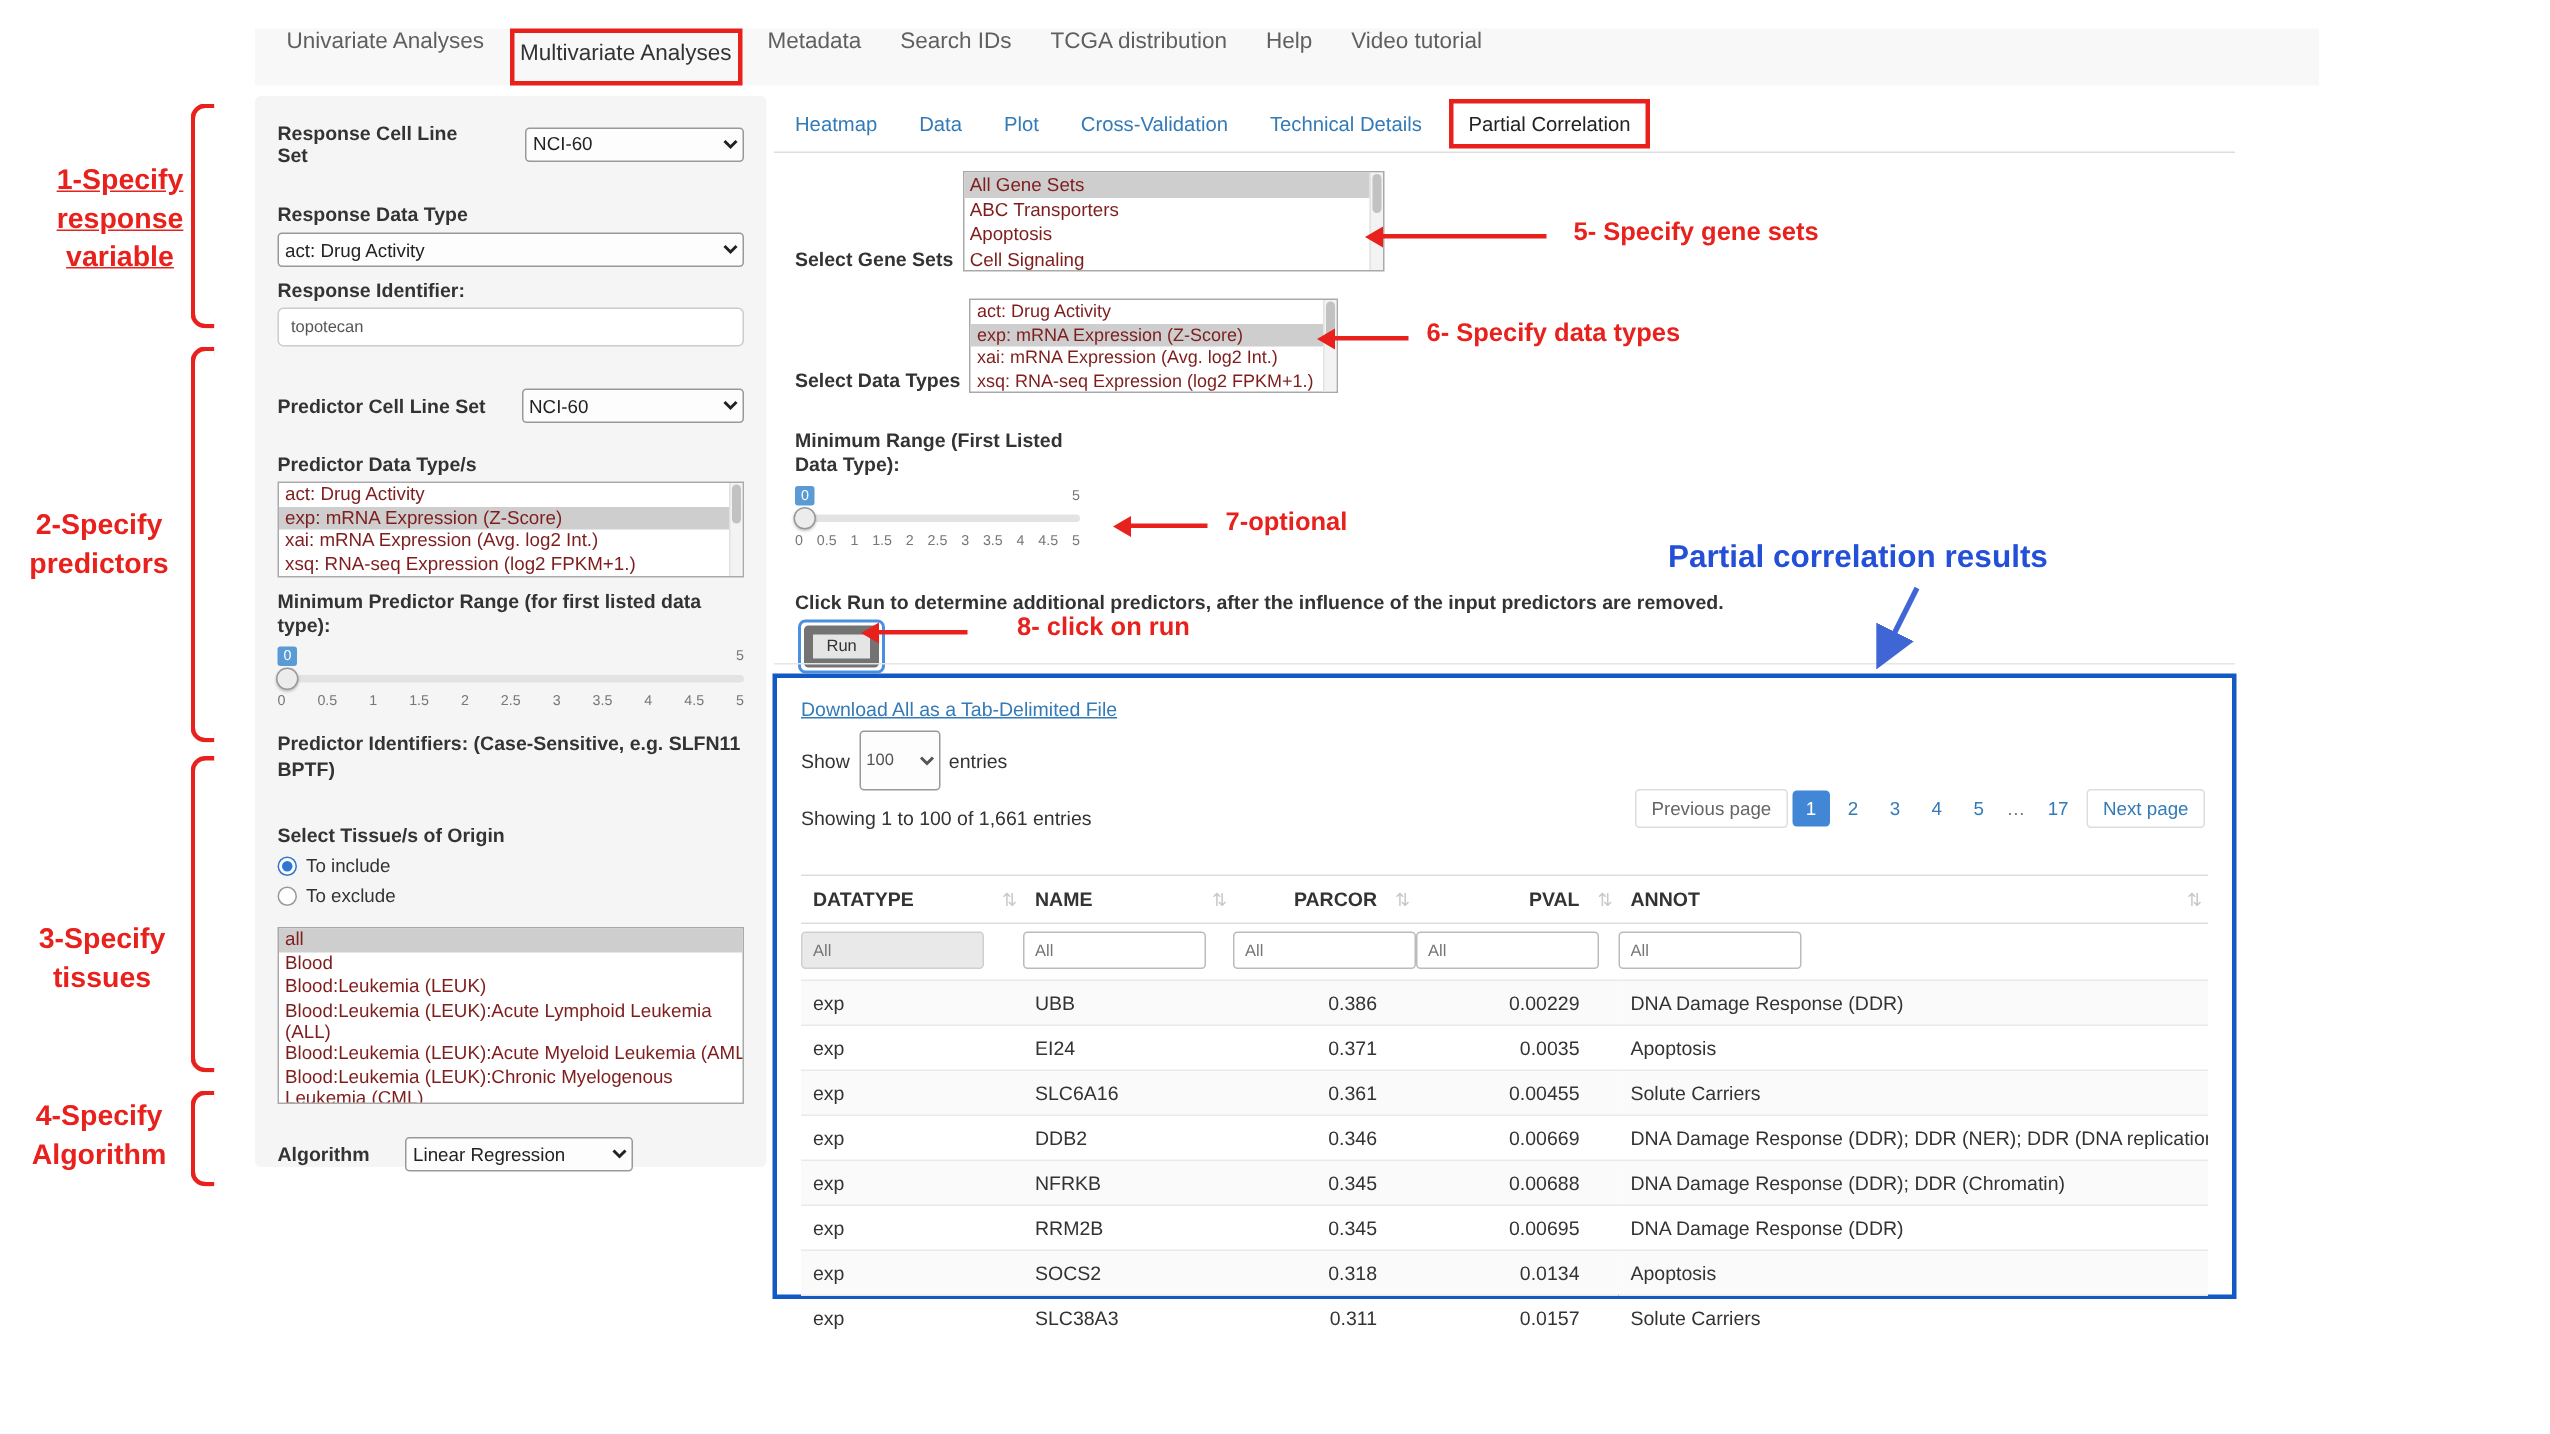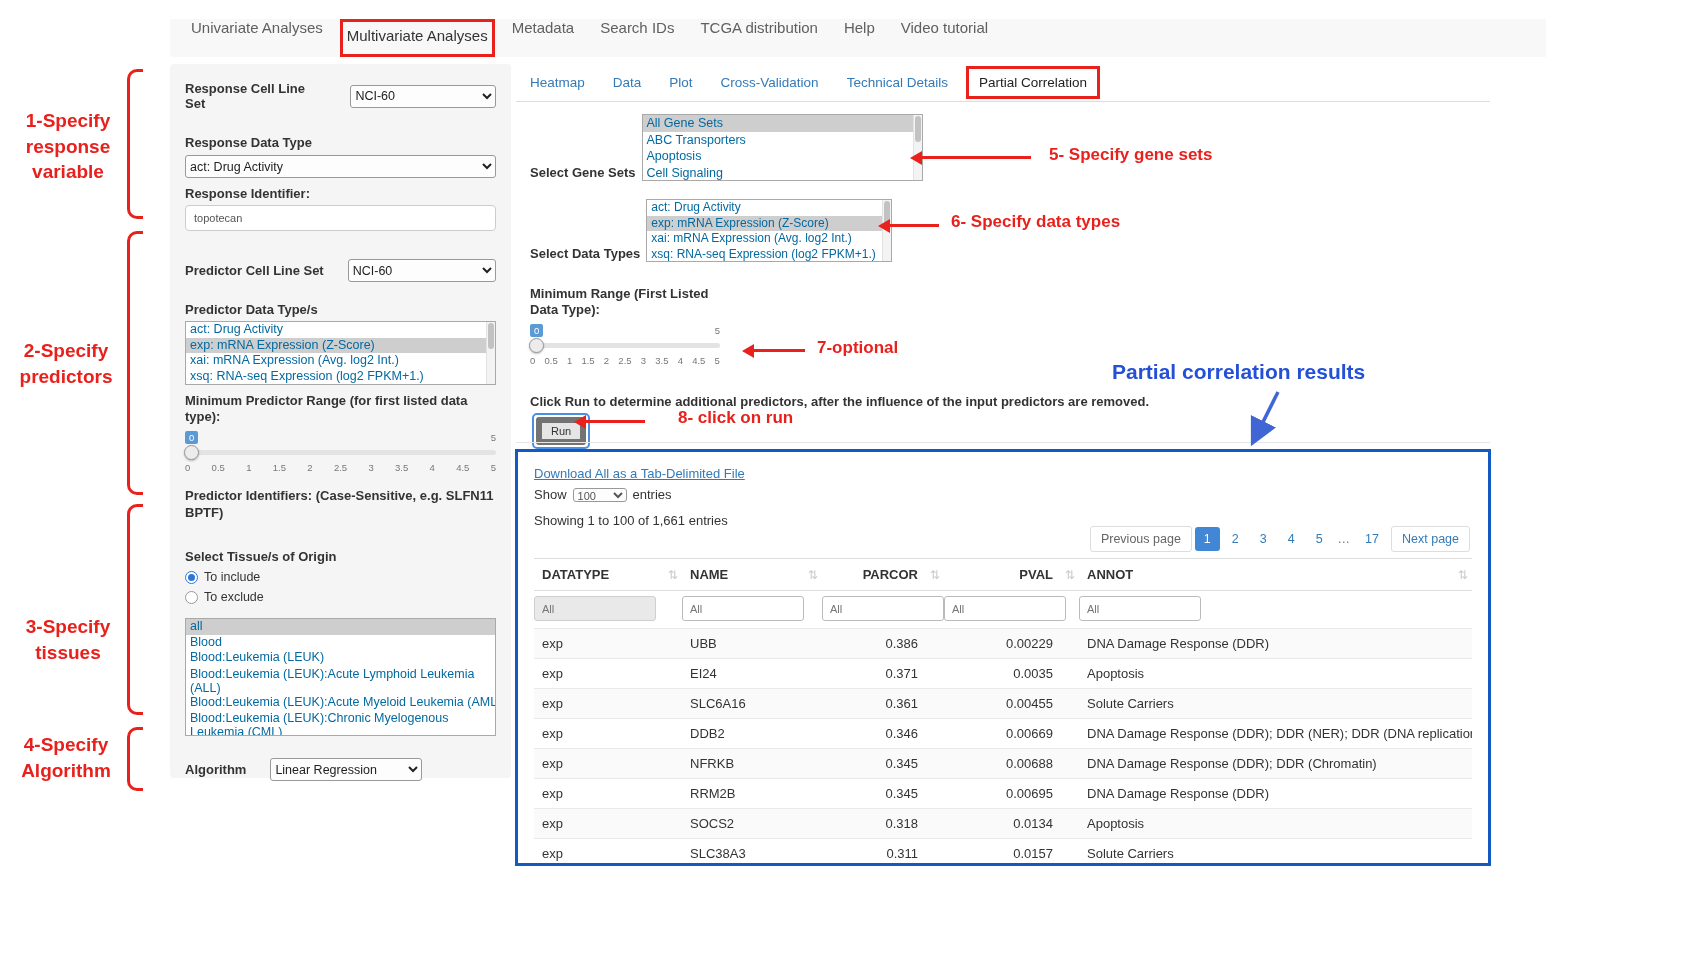--- a/index.html
+++ b/index.html
@@ -13,21 +13,21 @@
 
   
   .sidebar { position:absolute; left:170px; top:64px; width:341px; height:714px; background:#f5f5f5; border-radius:4px; padding:17px 15px; }
   .form-label { font-weight:bold; font-size:13px; color:#333; }
   .inline-row { display:flex; align-items:center; gap:24px; }
   select { font-size:12.5px; height:23px; border:1px solid #999; border-radius:3px; background:#fdfdfd; color:#222; font-family:inherit; }
   .sel-wide { width:100%; margin-top:5px; }
   .sel-mid { width:148px; }
   .text-input { width:100%; height:26px; border:1px solid #ccc; border-radius:4px; font-size:11px; color:#555; padding:0 8px; background:#fff; font-family:inherit; margin-top:4px; }
   .listbox { position:relative; background:#fff; border:1px solid #a9a9a9; overflow:hidden; margin-top:4px; }
-  .opt { font-size:12.5px; padding:0 4px; line-height:15.5px; white-space:nowrap; color:#0369a1; }
+  .opt { font-size:12.5px; padding:0 4px; line-height:15.5px; white-space:nowrap; color:#7f1d1d; }
   .opt.selected { background:#cecece; }
   .opt.wrap { white-space:normal; line-height:14px; padding-top:1px; }
   .sb { position:absolute; right:0; top:0; bottom:0; width:9px; background:#f3f3f3; border-left:1px solid #e2e2e2; }
   .sb .thumb { position:absolute; top:1px; left:1px; right:1px; height:26px; background:#c2c2c2; border-radius:4px; }
 
   .slider { position:relative; height:50px; margin-top:6px; }
   .slider .chip { position:absolute; left:0; top:0; background:#5b9bd5; color:#fff; font-size:9.5px; line-height:13px; padding:0 4px; border-radius:2px; }
   .slider .maxlab { position:absolute; right:0; top:1px; font-size:9.5px; color:#777; }
   .slider .track { position:absolute; left:0; right:0; top:19px; height:5px; background:#e3e3e3; border-radius:3px; }
   .slider .handle { position:absolute; left:-1px; top:-5px; width:15px; height:15px; background:#ececec; border:1px solid #999; border-radius:50%; box-shadow:0 1px 2px rgba(0,0,0,.25); }
@@ -55,21 +55,21 @@
 
   .run-text { position:absolute; left:14px; top:330px; font-weight:bold; font-size:13px; width:700px; }
   .run-wrap { position:absolute; left:16px; top:349px; border:2px solid #4a90e2; border-radius:5px; padding:2px; }
   .run-btn { font-size:11px; padding:2px 9px; border:6px solid #737373; border-radius:3px; background:#e5e5e5; color:#333; font-family:inherit; }
   .main-hr { position:absolute; left:0; top:378px; width:974px; border:none; border-top:1px solid #e6e6e6; }
 
   
   .results { position:absolute; left:515px; top:449px; width:976px; height:417px; border:3px solid #1359c4; background:#fff; padding:12px 16px; }
   .dl-link { font-size:13px; color:#337ab7; }
   .show-row { margin-top:5px; display:flex; align-items:center; gap:6px; font-size:13px; }
-  .show-row select { width:54px; height:14px; font-size:11px; color:#555; }
+  .show-row select { width:54px; height:40px; font-size:11px; color:#555; }
   .showing { margin-top:11px; font-size:13px; }
   .pagination { position:absolute; right:18px; top:74px; display:flex; align-items:center; gap:3px; font-size:12.5px; }
   .pg-btn { padding:5px 10px; border:1px solid #ddd; border-radius:3px; color:#666; background:#fff; white-space:nowrap; }
   .pg-num { padding:5px 9px; color:#337ab7; }
   .pg-num.active { background:#4286d6; color:#fff; border-radius:3px; }
   .pg-ellipsis { color:#777; padding:5px 3px; }
   .pg-next { padding:5px 10px; border:1px solid #ddd; border-radius:3px; color:#337ab7; white-space:nowrap; }
 
   table.results-table { width:100%; border-collapse:collapse; margin-top:30px; font-size:13px; table-layout:fixed; }
   .results-table th { text-align:left; font-weight:bold; padding:8px 8px; border-top:1px solid #ddd; border-bottom:1px solid #ddd; position:relative; color:#333; font-size:13px; }
@@ -367,21 +367,21 @@
         <td class="num">0.311</td>
         <td class="num">0.0157</td>
         <td>Solute Carriers</td>
       </tr>
     </tbody>
   </table>
 </div>
 
 <div class="ann">
   <div class="bracket" style="left:127px; top:69px; height:150px;"></div>
-  <div class="ann-label big" style="left:12px; top:108px; width:112px;">1-Specify
+  <div class="ann-label big" style="left:24px; top:108px; width:112px;text-decoration:underline;">1-Specify
 response
 variable</div>
 
   <div class="bracket" style="left:127px; top:231px; height:264px;"></div>
   <div class="ann-label big" style="left:8px; top:338px; width:116px;">2-Specify
 predictors</div>
 
   <div class="bracket" style="left:127px; top:504px; height:211px;"></div>
   <div class="ann-label big" style="left:12px; top:614px; width:112px;">3-Specify
 tissues</div>

